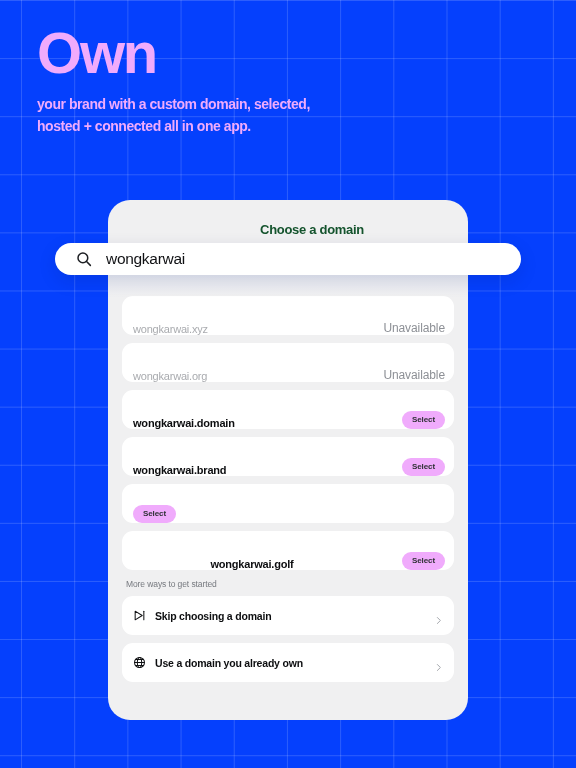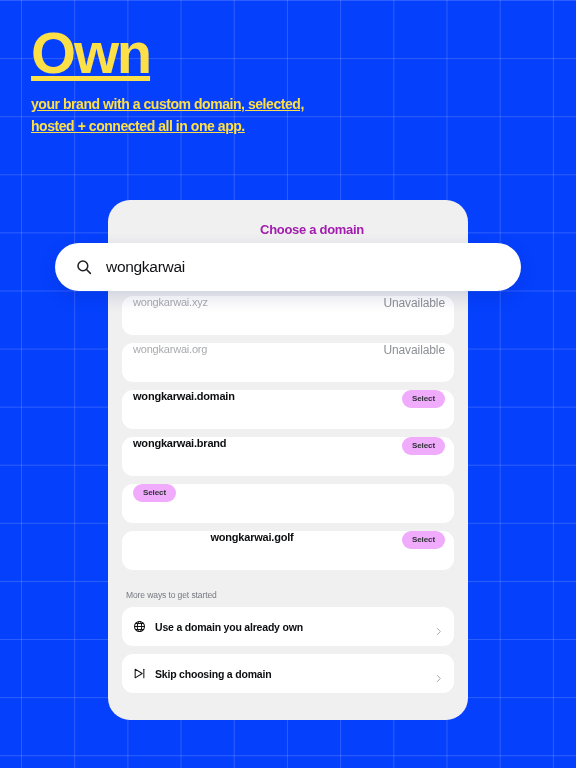--- a/index.html
+++ b/index.html
@@ -24,25 +24,24 @@
     background-image:
       linear-gradient(to right, rgba(255,255,255,0.16) 1px, transparent 1px),
       linear-gradient(to bottom, rgba(255,255,255,0.16) 1px, transparent 1px);
     background-size: 53.2px 58.1px;
     background-position: 21px 0px;
   }
 
   
   #hero {
     position: absolute;
-    left: 31px;
+    left: 37px;
     top: 22px;
     width: 520px;
-    color: #fde047;
-    text-decoration: underline;
+    color: #f0abfc;
   }
   #hero-title {
     font-size: 58px;
     line-height: 62px;
     font-weight: bold;
     letter-spacing: -2.2px;
   }
   #hero-subtitle {
     margin-top: 9px;
     font-size: 14px;
@@ -67,21 +66,21 @@
   #card-header {
     height: 46px;
     display: flex;
     align-items: flex-end;
     justify-content: center;
     padding-bottom: 9px;
   }
   #card-title {
     font-size: 13px;
     font-weight: bold;
-    color: #a21caf;
+    color: #14532d;
     letter-spacing: -0.3px;
     margin-left: 48px;
   }
 
   
   #list-fade {
     position: absolute;
     left: 0;
     right: 0;
     top: 46px;
@@ -98,21 +97,21 @@
     bottom: 0;
     padding: 0 14px;
   }
 
   .domain-row {
     height: 39px;
     background: #ffffff;
     border-radius: 11px;
     margin-bottom: 8px;
     display: flex;
-    align-items: flex-start;
+    align-items: flex-end;
     padding: 0 9px 0 11px;
   }
   .domain-row.first-row { margin-top: 8px; }
 
   .domain-name {
     font-size: 11px;
     font-weight: bold;
     color: #0d0e10;
     letter-spacing: -0.2px;
     flex: 1;
@@ -141,21 +140,21 @@
     padding: 5px 10px 5px 10px;
     letter-spacing: -0.1px;
     border: none;
     line-height: 1;
   }
 
   #more-ways-label {
     font-size: 8.5px;
     color: #76797f;
     letter-spacing: -0.1px;
-    margin: 20px 0 7px 4px;
+    margin: 9px 0 7px 4px;
   }
 
   .action-row {
     height: 39px;
     background: #ffffff;
     border-radius: 11px;
     margin-bottom: 8px;
     display: flex;
     align-items: center;
     padding: 0 11px;
@@ -183,21 +182,21 @@
     color: #a2a5ab;
     flex-shrink: 0;
   }
 
   
   #search-bar {
     position: absolute;
     left: 55px;
     top: 243px;
     width: 466px;
-    height: 48px;
+    height: 32px;
     background: #ffffff;
     border-radius: 24px;
     display: flex;
     align-items: center;
     padding: 0 20px;
     gap: 13px;
     box-shadow: 0 6px 18px rgba(0, 20, 90, 0.14);
   }
   #search-icon {
     width: 18px;
@@ -253,47 +252,47 @@
         </div>
         <div class="domain-row centered">
           <div class="domain-name">wongkarwai.golf</div>
           <button class="select-btn">Select</button>
         </div>
       </div>
 
     <div id="more-ways-label">More ways to get started</div>
 
     <div id="action-rows">
+        <div class="action-row">
+          <span class="action-icon">
+            <svg viewBox="0 0 24 24" width="13" height="13" fill="none" stroke="currentColor" stroke-width="1.9" stroke-linejoin="round" stroke-linecap="round">
+              <polygon points="4,4 17,12 4,20"></polygon>
+              <line x1="20" y1="4" x2="20" y2="20"></line>
+            </svg>
+          </span>
+          <span class="action-label">Skip choosing a domain</span>
+          <span class="chevron"><svg viewBox="0 0 24 24" width="9" height="9" fill="none" stroke="currentColor" stroke-width="2.6" stroke-linecap="round" stroke-linejoin="round">
+              <polyline points="9,4 17,12 9,20"></polyline>
+            </svg></span>
+        </div>
         <div class="action-row">
           <span class="action-icon">
             <svg viewBox="0 0 24 24" width="13" height="13" fill="none" stroke="currentColor" stroke-width="1.9">
               <circle cx="12" cy="12" r="9.2"></circle>
               <ellipse cx="12" cy="12" rx="4" ry="9.2"></ellipse>
               <line x1="2.8" y1="12" x2="21.2" y2="12"></line>
               <line x1="4.3" y1="6.6" x2="19.7" y2="6.6"></line>
               <line x1="4.3" y1="17.4" x2="19.7" y2="17.4"></line>
             </svg>
           </span>
           <span class="action-label">Use a domain you already own</span>
           <span class="chevron"><svg viewBox="0 0 24 24" width="9" height="9" fill="none" stroke="currentColor" stroke-width="2.6" stroke-linecap="round" stroke-linejoin="round">
               <polyline points="9,4 17,12 9,20"></polyline>
             </svg></span>
         </div>
-        <div class="action-row">
-          <span class="action-icon">
-            <svg viewBox="0 0 24 24" width="13" height="13" fill="none" stroke="currentColor" stroke-width="1.9" stroke-linejoin="round" stroke-linecap="round">
-              <polygon points="4,4 17,12 4,20"></polygon>
-              <line x1="20" y1="4" x2="20" y2="20"></line>
-            </svg>
-          </span>
-          <span class="action-label">Skip choosing a domain</span>
-          <span class="chevron"><svg viewBox="0 0 24 24" width="9" height="9" fill="none" stroke="currentColor" stroke-width="2.6" stroke-linecap="round" stroke-linejoin="round">
-              <polyline points="9,4 17,12 9,20"></polyline>
-            </svg></span>
-        </div>
       </div>
   </div>
 </div>
 
 <div id="search-bar">
   <span id="search-icon">
     <svg viewBox="0 0 24 24" width="18" height="18" fill="none" stroke="currentColor" stroke-width="2" stroke-linecap="round">
       <circle cx="10.5" cy="10.5" r="6.5"></circle>
       <line x1="15.4" y1="15.4" x2="20.5" y2="20.5"></line>
     </svg>

